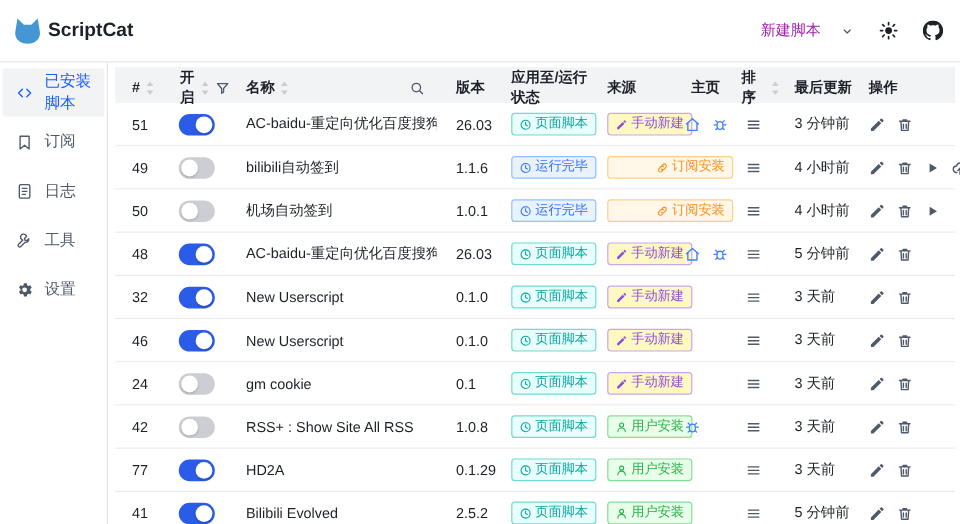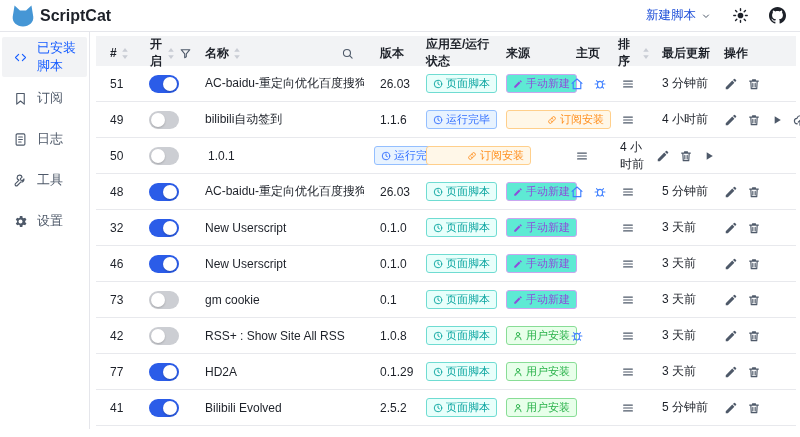--- a/index.html
+++ b/index.html
@@ -1,27 +1,27 @@
 <!DOCTYPE html>
 <html><head>
 <meta charset="utf-8">
 <style>
   * { margin:0; padding:0; box-sizing:border-box; }
   html,body { width:800px; height:437px; overflow:hidden; background:#fff;
     font-family:"Liberation Sans","DejaVu Sans",sans-serif; color:#1d2129; }
 
   
-  .topbar { height:32px; display:flex; align-items:center; justify-content:space-between;
+  .topbar { height:52px; display:flex; align-items:center; justify-content:space-between;
     padding:0 14px 0 10px; border-bottom:1px solid #e5e6eb; background:#fff; }
   .brand { display:flex; align-items:center; gap:4px; }
   .brand .logo { width:26px; height:26px; color:#4596d5; }
   .brand .logo svg { width:100%; height:100%; }
   .brand-name { font-size:16px; font-weight:700; color:#1d2129; }
   .top-right { display:flex; align-items:center; gap:20px; }
-  .new-script { display:flex; align-items:center; gap:4px; font-size:12.5px; color:#1d4ed8; cursor:pointer; }
+  .new-script { display:flex; align-items:center; gap:16px; font-size:12.5px; color:#a21caf; cursor:pointer; }
   .new-script .chev { width:12px; height:12px; color:#4e5969; }
   .tool-ic { width:17px; height:17px; color:#1d2129; cursor:pointer; }
   .tool-ic svg { width:100%; height:100%; }
   .chev svg { width:100%; height:100%; }
 
   
   .shell { display:flex; height:397px; }
   .sidebar { width:90px; border-right:1px solid #e5e6eb; padding-top:4px; flex:none; }
   .side-item { height:40px; display:flex; align-items:center; gap:9px; padding-left:11px;
     margin:1px 2px; font-size:13px; color:#4e5969; cursor:pointer; border-radius:2px; }
@@ -71,21 +71,21 @@
   .switch.on { background:#2b5ce8; }
   .switch.on .knob { left:14px; }
 
   
   .badge { display:inline-flex; align-items:center; gap:3px; font-size:11px; line-height:1;
     padding:3px 6px; border-radius:3px; border:1px solid; cursor:pointer; white-space:nowrap; }
   .badge .bic { width:10px; height:10px; flex:none; }
   .badge .bic svg { width:100%; height:100%; }
   .b-teal   { color:#0aa5a0; background:#e8fffb; border-color:#6fdcd2; }
   .b-blue   { color:#3370ff; background:#e8f3ff; border-color:#94bfff; }
-  .b-purple { color:#8d4eda; background:#5eead4; border-color:#c9a6f0; }
+  .b-purple { color:#8d4eda; background:#fef9c3; border-color:#c9a6f0; }
   .b-orange { color:#ff8d1a; background:#fff7e8; border-color:#ffcf8b;padding-left:40px; }
   .b-green  { color:#27b148; background:#e8ffea; border-color:#88dd96; }
 
   .hp-ic { width:14px; height:14px; color:#4080ff; cursor:pointer; flex:none; }
   .hp-ic svg { width:100%; height:100%; }
   .drag-ic { width:14px; height:14px; color:#4e5969; cursor:grab; }
   .drag-ic svg { width:100%; height:100%; }
   .act-ic { width:14px; height:14px; color:#4e5969; cursor:pointer; flex:none; }
   .act-ic svg { width:100%; height:100%; }
 </style>
@@ -299,20 +299,21 @@
               </svg></span>
           </div>
         </div>
         <div class="grid tr">
           <div class="td c-id">50</div>
           <div class="td c-tg">
             <span class="switch ">
               <span class="knob"></span>
             </span>
           </div>
+          <div class="td c-name">机场自动签到</div>
           <div class="td c-ver">1.0.1</div>
           <div class="td c-status">
             <span class="badge b-blue"><span class="bic"><svg viewBox="0 0 24 24" fill="none" stroke="currentColor" stroke-width="2.2" stroke-linecap="round" stroke-linejoin="round">
                   <circle cx="12" cy="12" r="9"></circle>
                   <path d="M12 7v5l3.5 2"></path>
                 </svg></span>运行完毕</span>
           </div>
           <div class="td c-src">
             <span class="badge b-orange"><span class="bic"><svg viewBox="0 0 24 24" fill="none" stroke="currentColor" stroke-width="2.2" stroke-linecap="round" stroke-linejoin="round">
                   <path d="M9.5 14.5a4 4 0 0 0 5.7 0l3.6-3.6a4 4 0 0 0-5.7-5.7l-1.8 1.8"></path>
@@ -449,21 +450,21 @@
           <div class="td c-act">
             <span class="act-ic"><svg viewBox="0 0 24 24">
                 <path fill="currentColor" d="M3 17.4V21h3.6L17.8 9.8 14.2 6.2 3 17.4zM20.7 6.9a1.2 1.2 0 0 0 0-1.7l-1.9-1.9a1.2 1.2 0 0 0-1.7 0l-1.7 1.7 3.6 3.6 1.7-1.7z"></path>
               </svg></span>
             <span class="act-ic"><svg viewBox="0 0 24 24" fill="none" stroke="currentColor" stroke-width="2" stroke-linecap="round" stroke-linejoin="round">
                 <path d="M4.5 7h15M9.5 7V5h5v2M6.5 7l.8 13h9.4l.8-13M10 11v6M14 11v6"></path>
               </svg></span>
           </div>
         </div>
         <div class="grid tr">
-          <div class="td c-id">73</div>
+          <div class="td c-id">24</div>
           <div class="td c-tg">
             <span class="switch ">
               <span class="knob"></span>
             </span>
           </div>
           <div class="td c-name">gm cookie</div>
           <div class="td c-ver">0.1</div>
           <div class="td c-status">
             <span class="badge b-teal"><span class="bic"><svg viewBox="0 0 24 24" fill="none" stroke="currentColor" stroke-width="2.2" stroke-linecap="round" stroke-linejoin="round">
                   <circle cx="12" cy="12" r="9"></circle>

